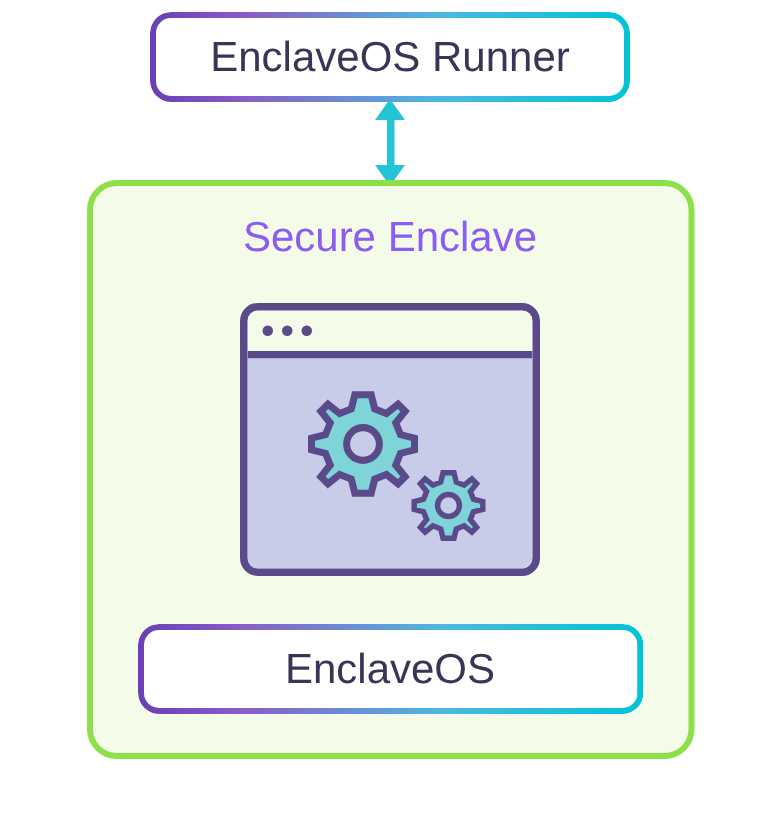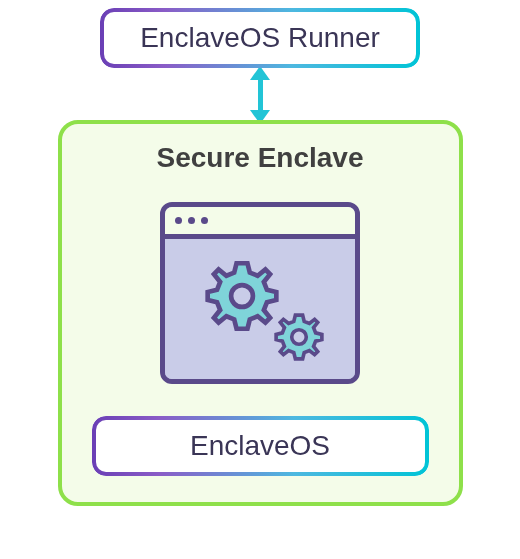--- a/index.html
+++ b/index.html
@@ -65,23 +65,23 @@
       border-radius: 20px;
       background: #f4fce9;
       padding: 18px 30px 26px 30px;
       display: flex;
       flex-direction: column;
       align-items: center;
       margin-top: -2px;
     }
     .enclave-title {
       font-size: 28px;
-      color: #404040;
+      color: #8b5cf6;
       margin-bottom: 28px;
-      font-weight: 700;
+      font-weight: 400;
     }
     .app-window {
       width: 200px;
       margin-bottom: 32px;
     }
     .win-frame {
       border: 5px solid #5a4a8a;
       border-radius: 12px;
       overflow: hidden;
       background: #c9cce8;

